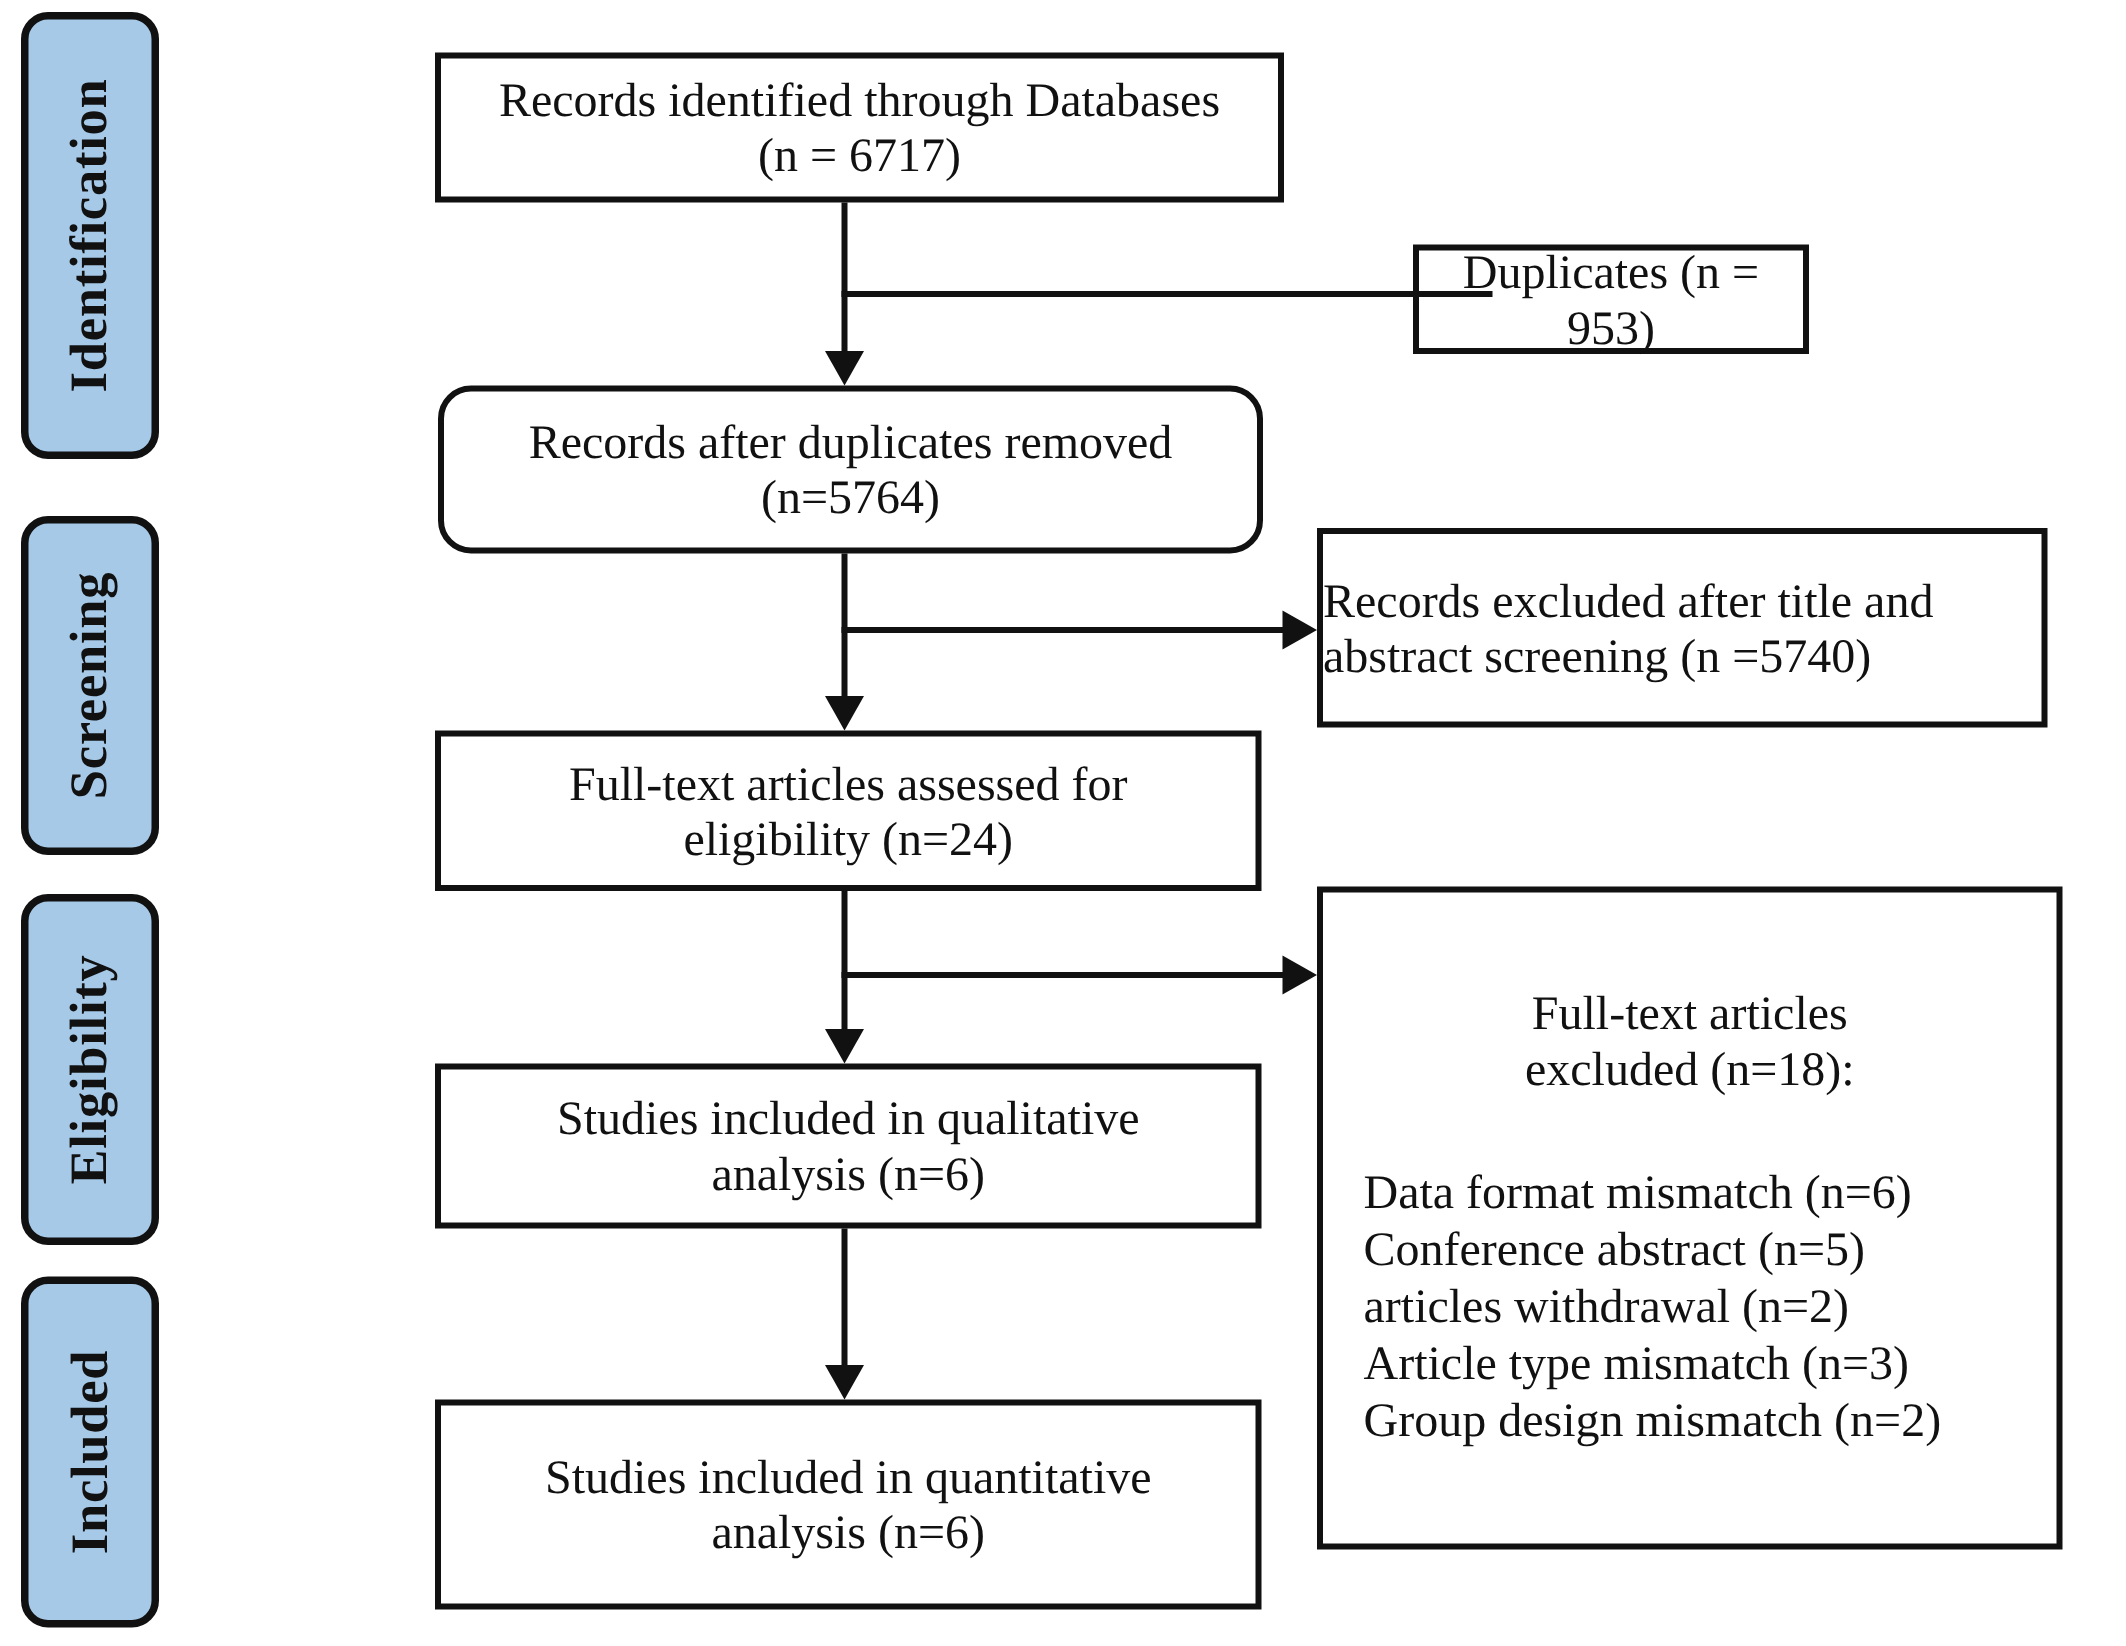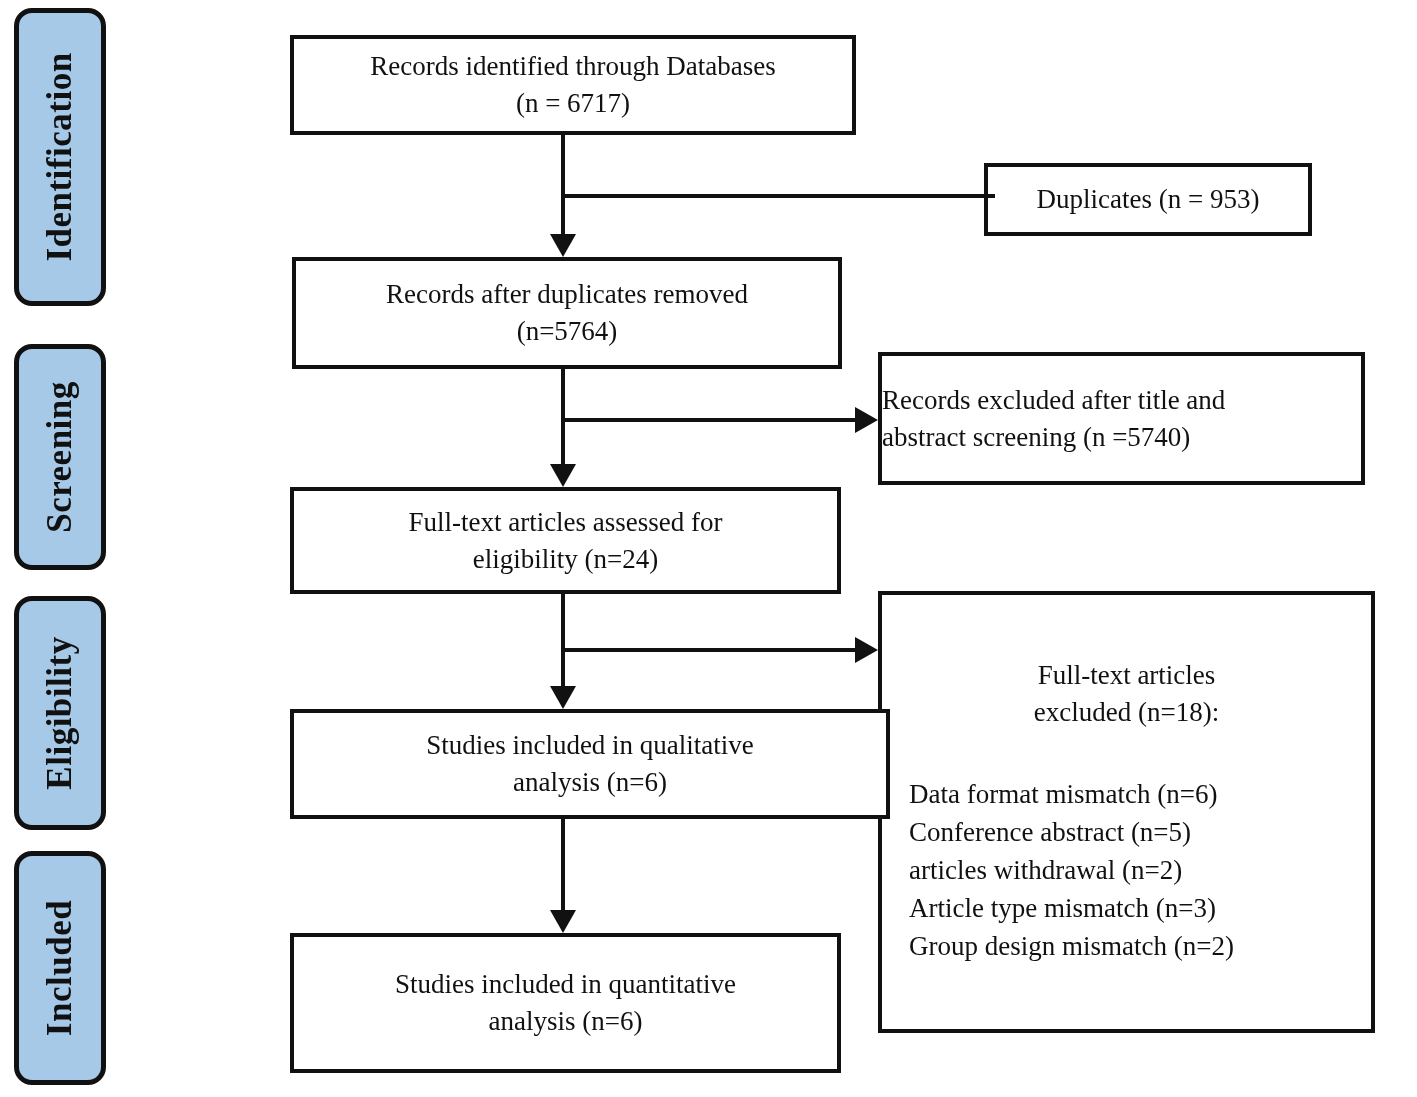--- a/index.html
+++ b/index.html
@@ -46,33 +46,33 @@
   .fbox {
     position: absolute;
     background: #ffffff;
     border: 4px solid #111111;
     box-sizing: border-box;
     display: flex;
     flex-direction: column;
     align-items: center;
     justify-content: center;
     text-align: center;
-    font-size: 27px;
+    font-size: 32px;
     line-height: 37px;
   }
   .box-identified       { left: 290px; top: 35px;  width: 566px; height: 100px; }
-  .box-duplicates       { left: 984px; top: 163px; width: 328px; height: 73px;  }
-  .box-after-duplicates { left: 292px; top: 257px; width: 550px; height: 112px; }
+  .box-duplicates       { left: 942px; top: 163px; width: 264px; height: 73px;  }
+  .box-after-duplicates { left: 292px; top: 257px; width: 550px; height: 112px; border-radius: 22px; }
   .box-title-excluded   { left: 878px; top: 352px; width: 487px; height: 133px;
                           align-items: flex-start; text-align: left;
                           }
   .box-fulltext         { left: 290px; top: 487px; width: 551px; height: 107px; }
   .box-fulltext-excl    { left: 878px; top: 543px; width: 497px; height: 442px;
                           justify-content: flex-start; padding-top: 62px; margin-top: 48px; }
-  .box-qualitative      { left: 290px; top: 709px; width: 600px; height: 110px; }
+  .box-qualitative      { left: 290px; top: 709px; width: 551px; height: 110px; }
   .box-quantitative     { left: 290px; top: 933px; width: 551px; height: 140px; }
 
   .excl-reasons {
     margin-top: 44px;
     align-self: flex-start;
     text-align: left;
     padding-left: 27px;
     line-height: 38px;
   }
 

